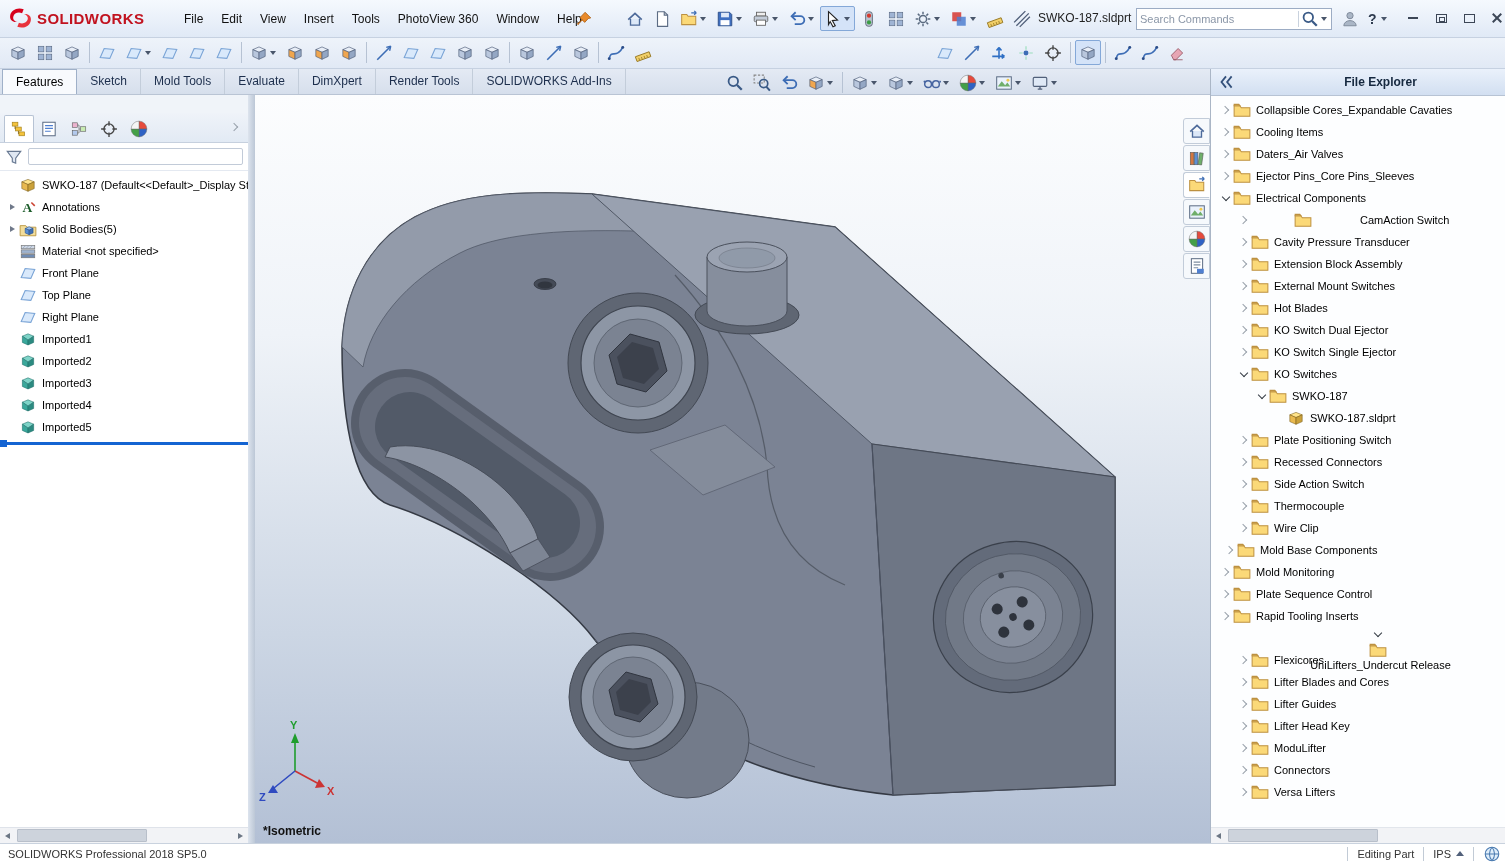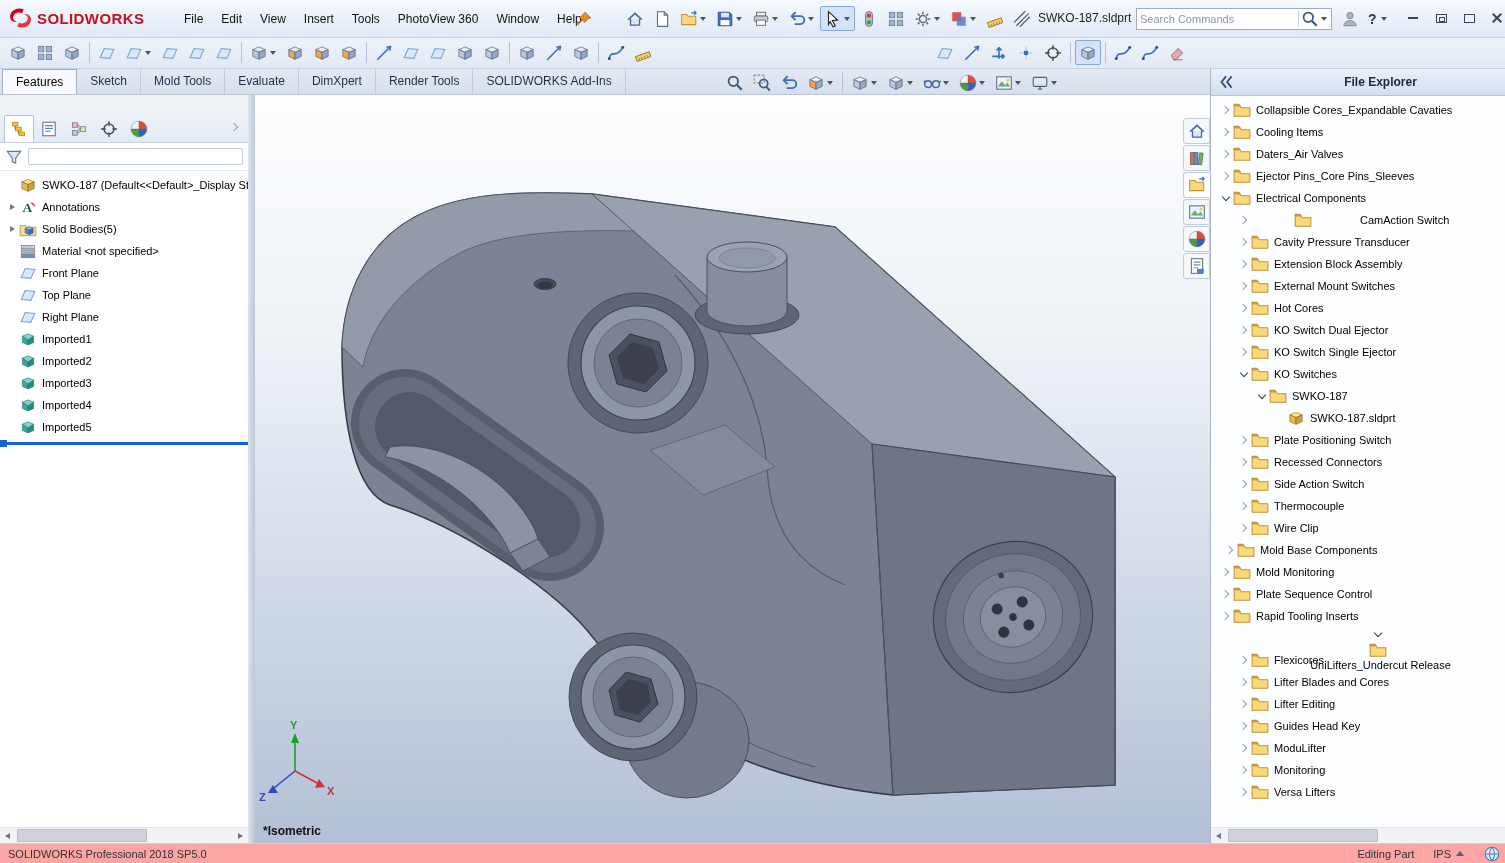--- a/index.html
+++ b/index.html
@@ -94,21 +94,21 @@
   .tp-row .flabel{margin-left:5px}
   .chev{width:14px;height:14px;display:inline-flex;align-items:center;justify-content:center;flex:none}
   .chev.right::before{content:"";width:5px;height:5px;border-top:1.4px solid #99a1ab;border-right:1.4px solid #99a1ab;transform:rotate(45deg);margin-right:2px}
   .chev.down::before{content:"";width:5px;height:5px;border-top:1.6px solid #333a43;border-right:1.6px solid #333a43;transform:rotate(135deg);margin-top:-2px}
   #tpvscroll{position:absolute;right:0;top:27px;width:13px;bottom:16px;background:#f2f3f6;border-left:1px solid #e2e6ec}
   #tpvscroll .sbox{width:13px;height:13px}
   #tpvscroll .vthumb{position:absolute;left:1px;top:14px;height:70px;width:11px}
   #tpvscroll .sbox.bottom{position:absolute;bottom:0}
   #tphscroll{position:absolute;left:0;bottom:0;right:13px;height:16px;background:#f2f3f6;border-top:1px solid #e2e6ec;display:flex;align-items:center}
   
-  #statusbar{position:absolute;left:0;top:843px;width:1505px;height:20px;background:#fca5a5;border-top:1px solid #c9d2de;display:flex;align-items:center;z-index:50;font-size:11px;color:#333}
+  #statusbar{position:absolute;left:0;top:843px;width:1505px;height:20px;background:#ffffff;border-top:1px solid #c9d2de;display:flex;align-items:center;z-index:50;font-size:11px;color:#333}
   #sbleft{margin-left:8px}
   #sbright{position:absolute;right:4px;display:flex;align-items:center;height:100%}
   .sbsep{width:1px;height:14px;background:#c2cbd6;margin:0 9px}
   .caret-up{border-left:4px solid transparent;border-right:4px solid transparent;border-bottom:5px solid #51607a;margin-left:5px}
 </style>
 </head>
 <body>
 
 <div id="titlebar">
   <div id="logo">
@@ -1181,21 +1181,21 @@
         <span class="flabel">External Mount Switches</span>
       </div>
       <div class="tp-row" style="padding-left: 26px;">
         <span class="chev right"></span>
         <span class="g">
           <svg viewBox="0 0 16 16">
             <path d="M1 4.2h5l1.4 1.8H15v7.5H1z" fill="#fbd978" stroke="#bd9140" stroke-width=".9"></path>
             <path d="M1 4.2V3h4.2l1 1.2z" fill="#fbd978" stroke="#bd9140" stroke-width=".9"></path>
           </svg>
         </span>
-        <span class="flabel">Hot Cores</span>
+        <span class="flabel">Hot Blades</span>
       </div>
       <div class="tp-row" style="padding-left: 26px;">
         <span class="chev right"></span>
         <span class="g">
           <svg viewBox="0 0 16 16">
             <path d="M1 4.2h5l1.4 1.8H15v7.5H1z" fill="#fbd978" stroke="#bd9140" stroke-width=".9"></path>
             <path d="M1 4.2V3h4.2l1 1.2z" fill="#fbd978" stroke="#bd9140" stroke-width=".9"></path>
           </svg>
         </span>
         <span class="flabel">KO Switch Dual Ejector</span>
@@ -1364,51 +1364,51 @@
         <span class="flabel">Lifter Blades and Cores</span>
       </div>
       <div class="tp-row" style="padding-left: 26px;">
         <span class="chev right"></span>
         <span class="g">
           <svg viewBox="0 0 16 16">
             <path d="M1 4.2h5l1.4 1.8H15v7.5H1z" fill="#fbd978" stroke="#bd9140" stroke-width=".9"></path>
             <path d="M1 4.2V3h4.2l1 1.2z" fill="#fbd978" stroke="#bd9140" stroke-width=".9"></path>
           </svg>
         </span>
-        <span class="flabel">Lifter Editing</span>
-      </div>
-      <div class="tp-row" style="padding-left: 26px;">
-        <span class="chev right"></span>
-        <span class="g">
-          <svg viewBox="0 0 16 16">
-            <path d="M1 4.2h5l1.4 1.8H15v7.5H1z" fill="#fbd978" stroke="#bd9140" stroke-width=".9"></path>
-            <path d="M1 4.2V3h4.2l1 1.2z" fill="#fbd978" stroke="#bd9140" stroke-width=".9"></path>
-          </svg>
-        </span>
-        <span class="flabel">Guides Head Key</span>
+        <span class="flabel">Lifter Guides</span>
+      </div>
+      <div class="tp-row" style="padding-left: 26px;">
+        <span class="chev right"></span>
+        <span class="g">
+          <svg viewBox="0 0 16 16">
+            <path d="M1 4.2h5l1.4 1.8H15v7.5H1z" fill="#fbd978" stroke="#bd9140" stroke-width=".9"></path>
+            <path d="M1 4.2V3h4.2l1 1.2z" fill="#fbd978" stroke="#bd9140" stroke-width=".9"></path>
+          </svg>
+        </span>
+        <span class="flabel">Lifter Head Key</span>
       </div>
       <div class="tp-row" style="padding-left: 26px;">
         <span class="chev right"></span>
         <span class="g">
           <svg viewBox="0 0 16 16">
             <path d="M1 4.2h5l1.4 1.8H15v7.5H1z" fill="#fbd978" stroke="#bd9140" stroke-width=".9"></path>
             <path d="M1 4.2V3h4.2l1 1.2z" fill="#fbd978" stroke="#bd9140" stroke-width=".9"></path>
           </svg>
         </span>
         <span class="flabel">ModuLifter</span>
       </div>
       <div class="tp-row" style="padding-left: 26px;">
         <span class="chev right"></span>
         <span class="g">
           <svg viewBox="0 0 16 16">
             <path d="M1 4.2h5l1.4 1.8H15v7.5H1z" fill="#fbd978" stroke="#bd9140" stroke-width=".9"></path>
             <path d="M1 4.2V3h4.2l1 1.2z" fill="#fbd978" stroke="#bd9140" stroke-width=".9"></path>
           </svg>
         </span>
-        <span class="flabel">Monitoring</span>
+        <span class="flabel">Connectors</span>
       </div>
       <div class="tp-row" style="padding-left: 26px;">
         <span class="chev right"></span>
         <span class="g">
           <svg viewBox="0 0 16 16">
             <path d="M1 4.2h5l1.4 1.8H15v7.5H1z" fill="#fbd978" stroke="#bd9140" stroke-width=".9"></path>
             <path d="M1 4.2V3h4.2l1 1.2z" fill="#fbd978" stroke="#bd9140" stroke-width=".9"></path>
           </svg>
         </span>
         <span class="flabel">Versa Lifters</span>

